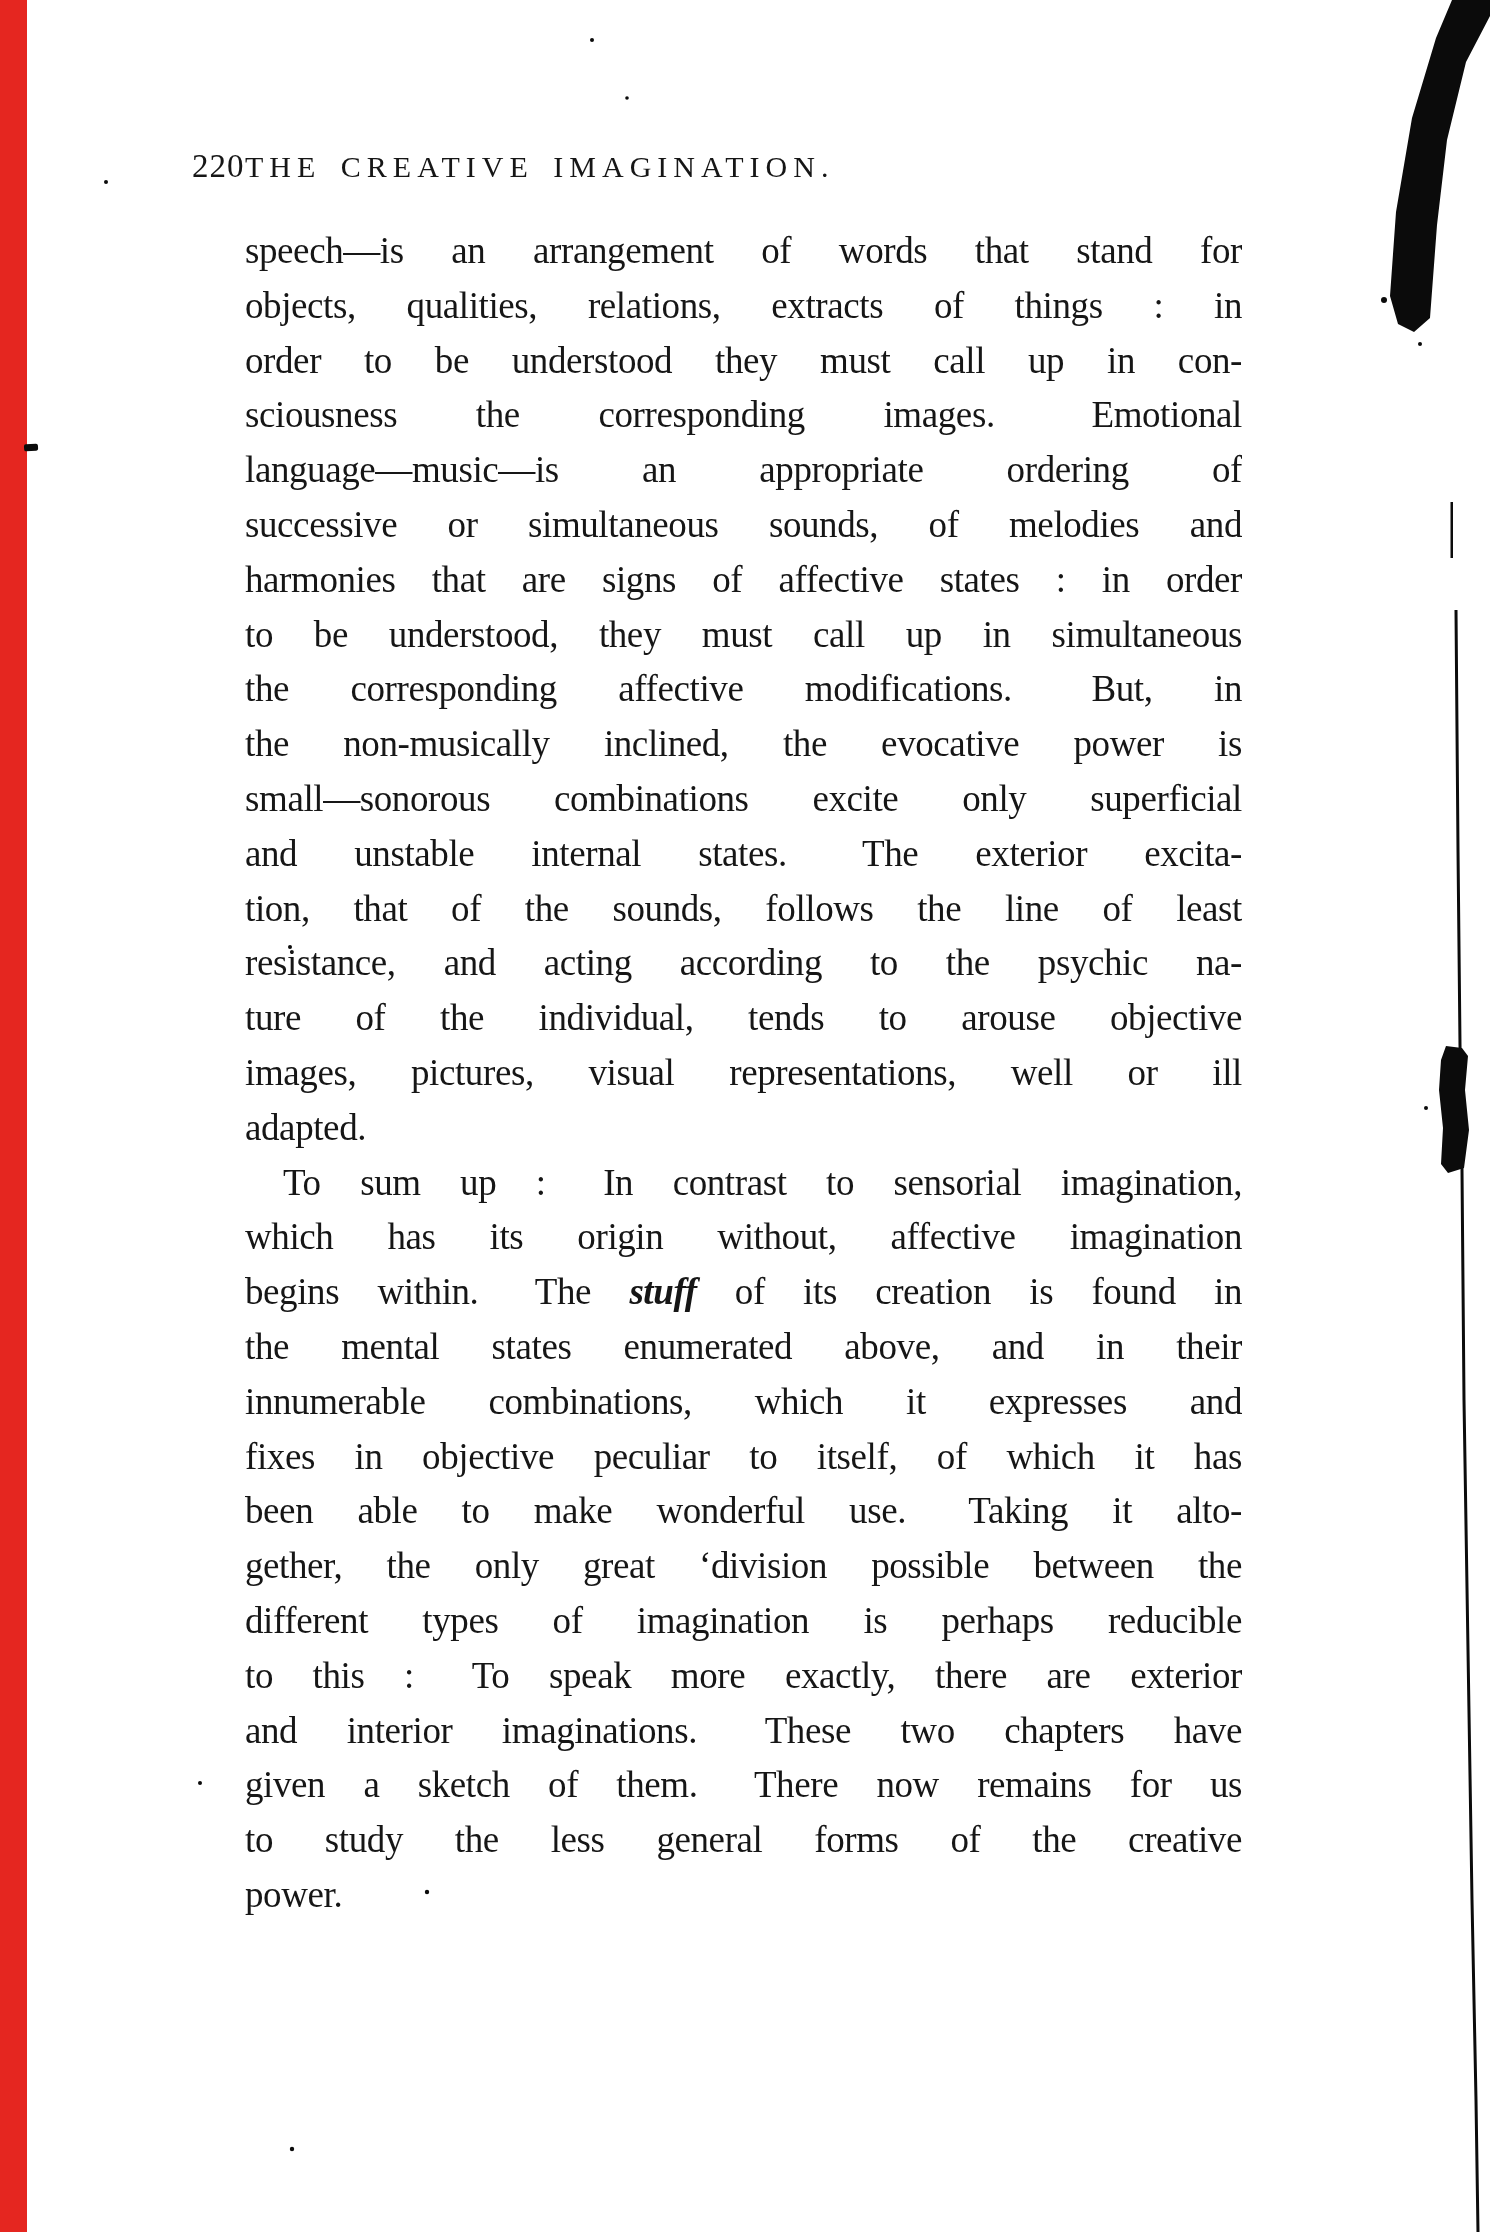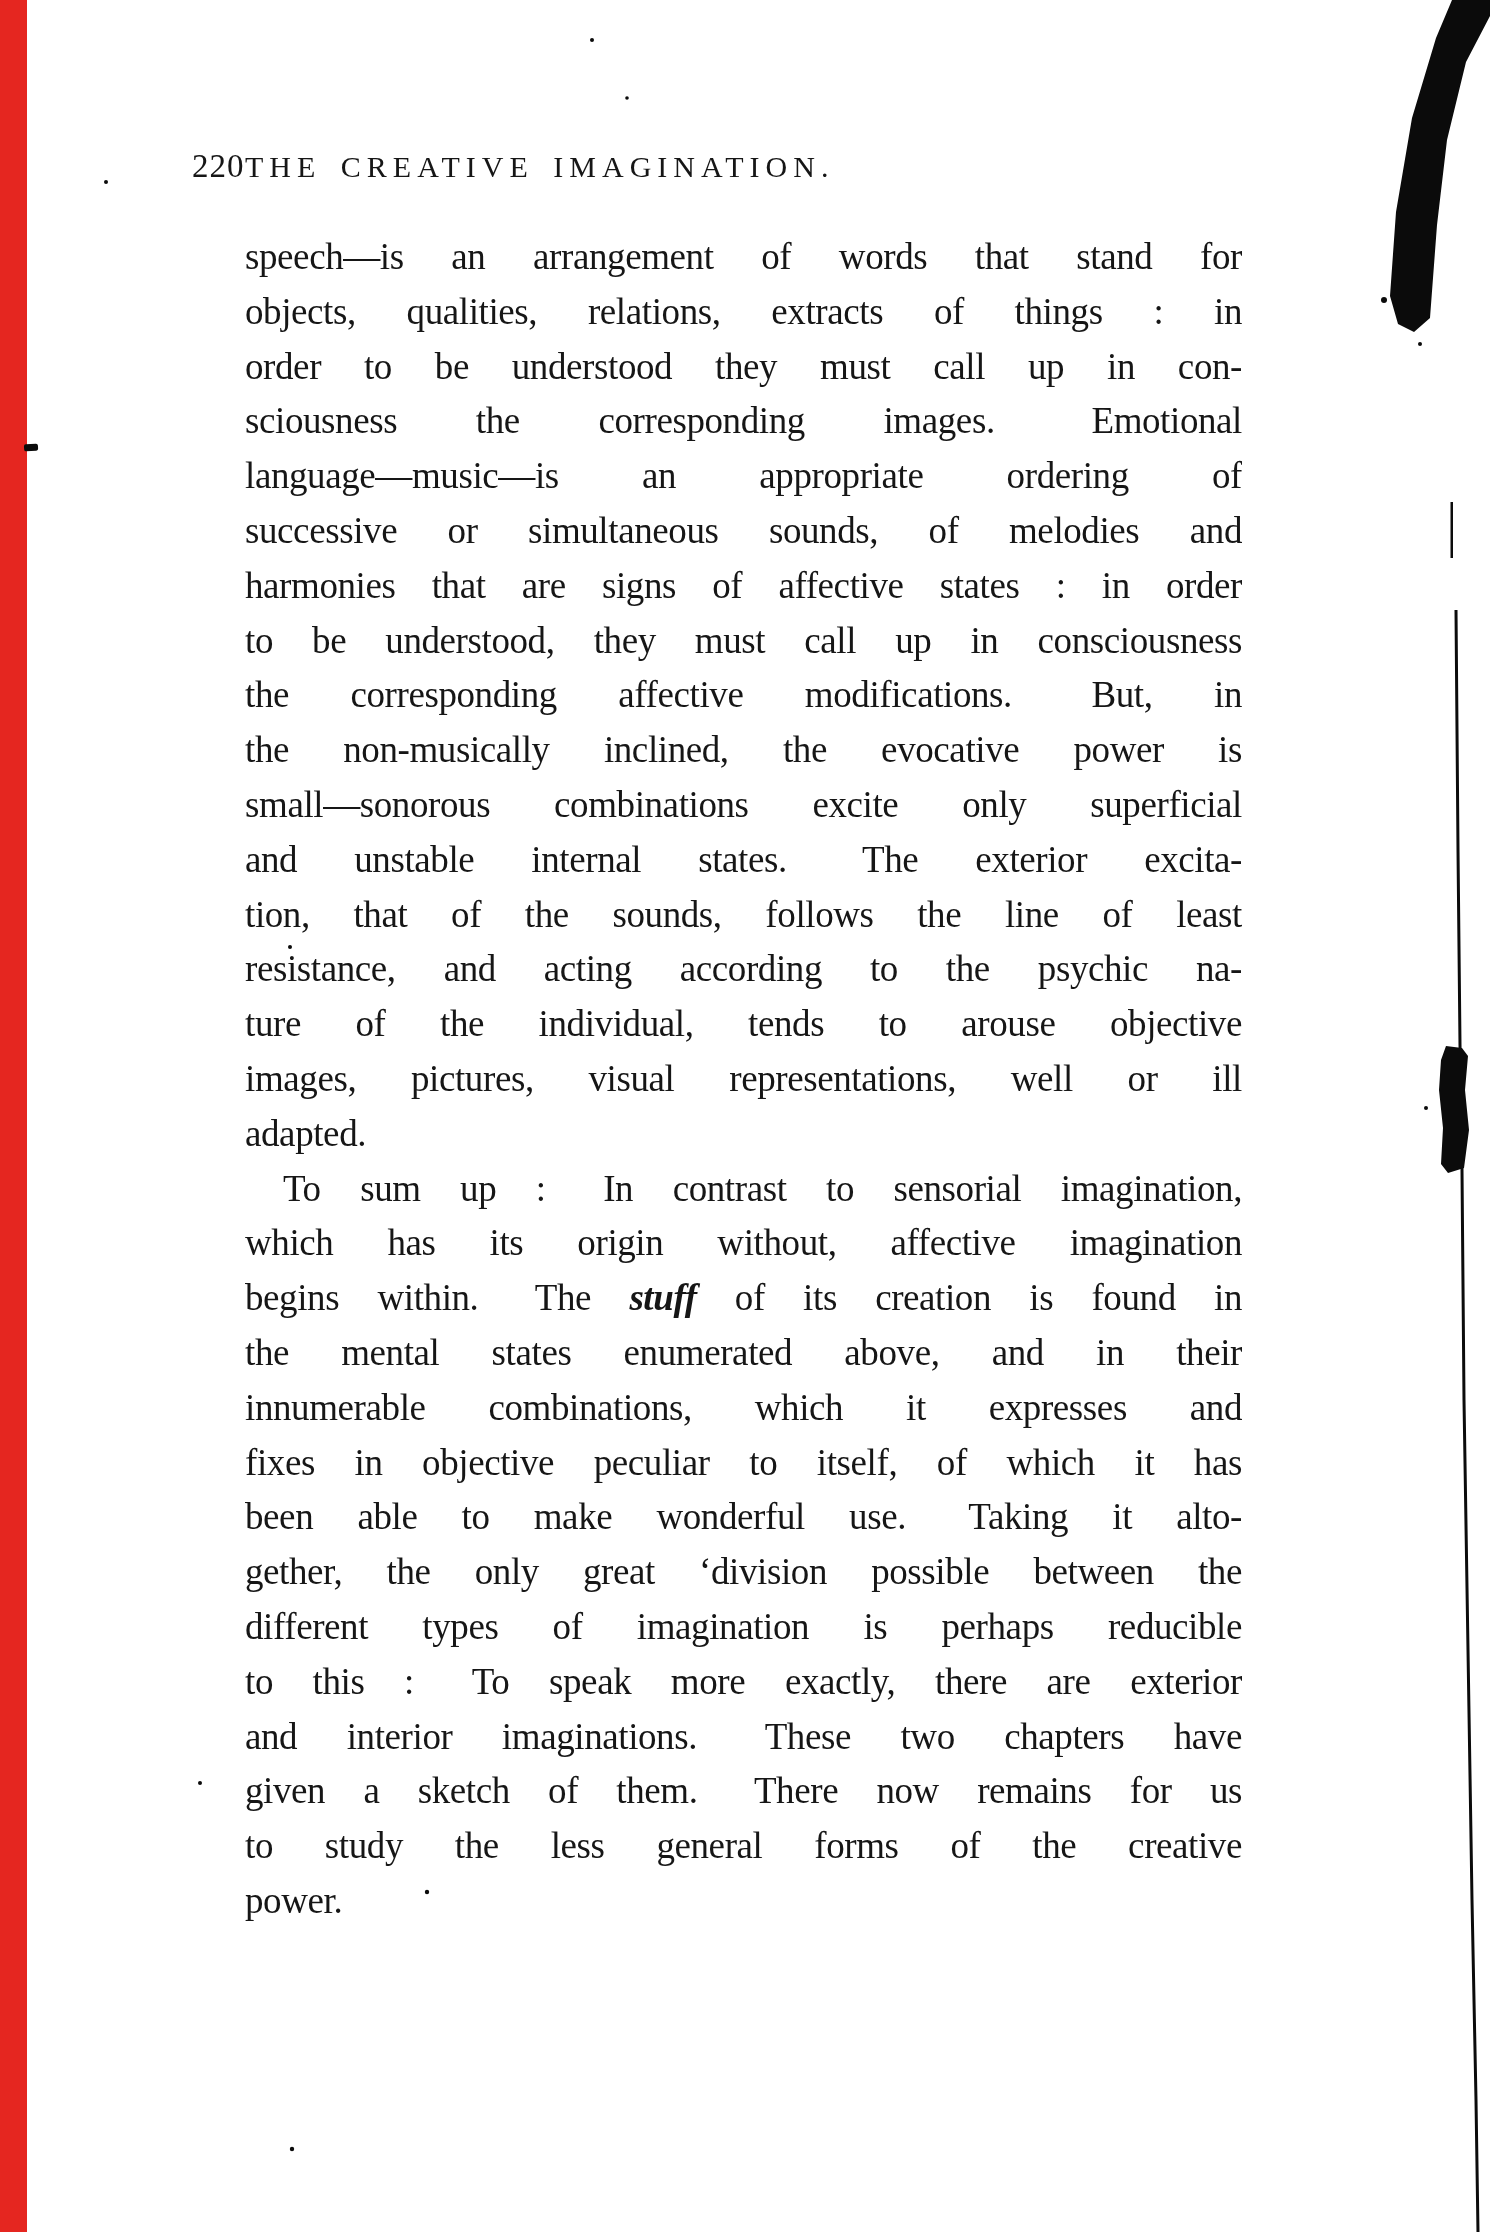--- a/index.html
+++ b/index.html
@@ -18,21 +18,21 @@
   .page-number{
     position:absolute;left:192px;top:150px;
     font-size:33px;line-height:33px;letter-spacing:1px;
   }
   .running-title{
     position:absolute;left:245px;top:151px;width:997px;
     font-size:30px;line-height:32px;letter-spacing:6px;word-spacing:6px;
     white-space:nowrap;
   }
   .text-block{
-    position:absolute;left:245px;top:230px;width:997px;
+    position:absolute;left:245px;top:224px;width:997px;
   }
   .tline{
     height:54.8px;line-height:54.8px;
     font-size:37px;letter-spacing:-0.4px;
     text-align:justify;text-align-last:justify;
     overflow:hidden;
   }
   .tline.para-end{text-align-last:left;}
   .tline.indent{text-indent:38px;}
   .tline i{font-style:italic;font-weight:bold;}
@@ -52,21 +52,21 @@
   <div class="running-title">THE CREATIVE IMAGINATION.</div>
 
   <div class="text-block">
       <div class="tline">speech—is an arrangement of words that stand for</div>
       <div class="tline">objects, qualities, relations, extracts of things : in</div>
       <div class="tline">order to be understood they must call up in con-</div>
       <div class="tline">sciousness the corresponding images.  Emotional</div>
       <div class="tline">language—music—is an appropriate ordering of</div>
       <div class="tline">successive or simultaneous sounds, of melodies and</div>
       <div class="tline">harmonies that are signs of affective states : in order</div>
-      <div class="tline">to be understood, they must call up in consciousness</div>
+      <div class="tline">to be understood, they must call up in simultaneous</div>
       <div class="tline">the corresponding affective modifications.  But, in</div>
       <div class="tline">the non-musically inclined, the evocative power is</div>
       <div class="tline">small—sonorous combinations excite only superficial</div>
       <div class="tline">and unstable internal states.  The exterior excita-</div>
       <div class="tline">tion, that of the sounds, follows the line of least</div>
       <div class="tline">resistance, and acting according to the psychic na-</div>
       <div class="tline">ture of the individual, tends to arouse objective</div>
       <div class="tline">images, pictures, visual representations, well or ill</div>
       <div class="tline para-end">adapted.</div>
       <div class="tline indent">To sum up :  In contrast to sensorial imagination,</div>

